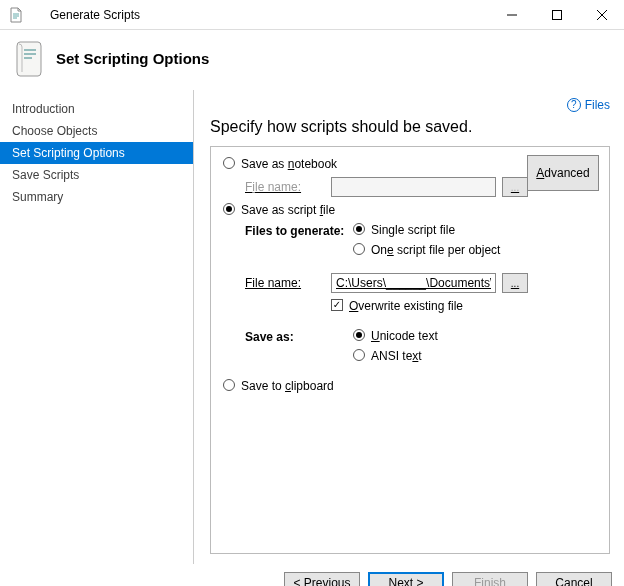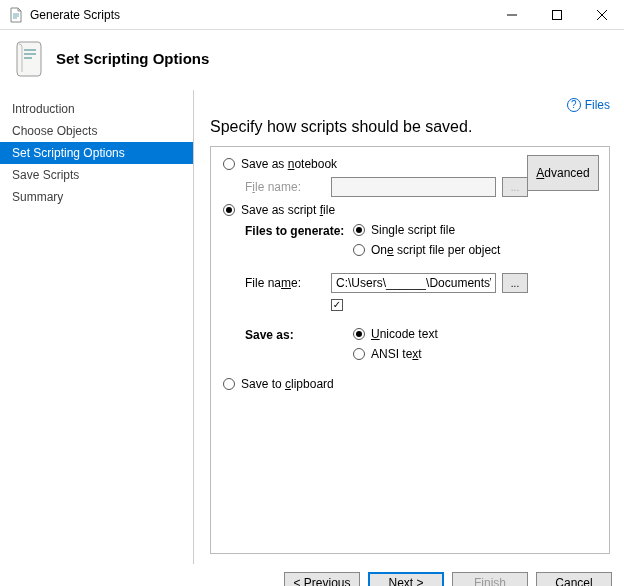--- a/index.html
+++ b/index.html
@@ -1,41 +1,41 @@
 <!DOCTYPE html>
 <html><head>
 <meta charset="utf-8">
 <style>
 * { box-sizing: border-box; margin: 0; padding: 0; }
 body { font-family: "Segoe UI", Tahoma, sans-serif; font-size: 12px; background: #fff; color: #000; width: 624px; height: 586px; overflow: hidden; }
-.titlebar { display: flex; align-items: center; height: 30px; padding: 0 0 0 8px; border-bottom: 1px solid #ddd; }
+.titlebar { display: flex; align-items: center; height: 30px; padding: 0 0 0 8px; border-bottom: 1px solid #ddd; gap: 20px; }
 .titlebar .app-icon { width: 16px; height: 16px; margin-right: 6px; display: inline-block; }
 .titlebar .title { flex: 1; font-size: 12px; }
 .titlebar .win-controls { display: flex; }
 .titlebar .win-btn { width: 45px; height: 29px; display: flex; align-items: center; justify-content: center; font-size: 14px; }
 .header-banner { display: flex; align-items: center; padding: 8px 14px 12px 14px; }
 .header-banner .banner-icon { width: 32px; height: 40px; margin-right: 10px; }
 .header-banner h1 { font-size: 15px; font-weight: bold; }
 .body-area { display: flex; height: 474px; }
 .sidebar { width: 193px; padding-top: 8px; }
 .sidebar .nav-item { display: block; padding: 4px 12px; color: #404040; cursor: pointer; font-size: 12px; }
 .sidebar .nav-item.active { background: #0078d7; color: #fff; }
 .main { flex: 1; border-left: 1px solid #ccc; padding: 8px 14px 10px 16px; display: flex; flex-direction: column; position: relative; }
 .help-row { display: flex; justify-content: flex-end; align-items: center; gap: 4px; margin-bottom: 6px; color: #0066cc; font-size: 12px; }
 .help-row .help-icon { width: 14px; height: 14px; border-radius: 50%; border: 1px solid #0066cc; display: inline-flex; align-items: center; justify-content: center; font-size: 10px; line-height: 1; }
 .instruction { font-weight: normal; font-size: 16px; margin-bottom: 10px; }
 .options-box { border: 1px solid #bbb; padding: 10px 12px 10px 12px; flex: 1; overflow: hidden; position: relative; }
 .adv-btn { position: absolute; top: 8px; right: 10px; width: 72px; height: 36px; border: 1px solid #888; background: #e5e5e5; font-size: 12px; }
-.opt-row { display: flex; align-items: center; gap: 6px; margin-bottom: 6px; }
+.opt-row { display: flex; gap: 6px; margin-bottom: 6px; }
 .radio { width: 12px; height: 12px; border: 1px solid #555; border-radius: 50%; display: inline-block; position: relative; flex-shrink: 0; }
 .radio.checked::after { content: ""; position: absolute; width: 6px; height: 6px; background: #000; border-radius: 50%; top: 2px; left: 2px; }
 .checkbox { width: 12px; height: 12px; border: 1px solid #555; display: inline-flex; align-items: center; justify-content: center; font-size: 10px; line-height: 1; flex-shrink: 0; }
 .indent { padding-left: 22px; }
 .label-dim { color: #9a9a9a; }
-.field-row { display: flex; align-items: center; margin-bottom: 6px; }
+.field-row { display: flex; align-items: center; margin-bottom: 6px; text-decoration: underline; }
 .field-row .lbl { width: 86px; font-size: 12px; padding-left: 0; }
 .text-input { border: 1px solid #888; height: 20px; font-size: 12px; padding: 1px 4px; background: #fff; width: 165px; }
 .text-input.disabled { background: #f5f5f5; color: #aaa; }
 .small-btn { width: 26px; height: 20px; border: 1px solid #888; background: #e5e5e5; font-size: 10px; margin-left: 6px; }
 .small-btn.disabled { color: #aaa; }
 .section-gap { height: 10px; }
 .group-row { display: flex; align-items: flex-start; }
 .group-row .lbl { width: 108px; font-size: 12px; padding-top: 1px; font-weight: bold; }
 .footer { height: 38px; display: flex; justify-content: flex-end; align-items: center; gap: 8px; padding: 0 12px; border-top: 0; }
 .footer .btn { width: 76px; height: 23px; border: 1px solid #888; background: #e5e5e5; font-size: 12px; }
@@ -136,20 +136,21 @@
 
       <div class="section-gap"></div>
 
       <div class="field-row indent">
         <span class="lbl">File na<span class="u">m</span>e:</span>
         <input class="text-input" value="C:\Users\______\Documents\script.sql" style="">
         <button class="small-btn">...</button>
       </div>
       <div class="opt-row" style="padding-left:108px">
         <span class="checkbox">✓</span>
+        <span><span class="u">O</span>verwrite existing file</span>
       </div>
 
       <div class="section-gap"></div>
 
       <div class="group-row indent">
         <span class="lbl">Save as:</span>
         <div>
           <div class="opt-row">
             <span class="radio checked"></span>
             <span><span class="u">U</span>nicode text</span>

